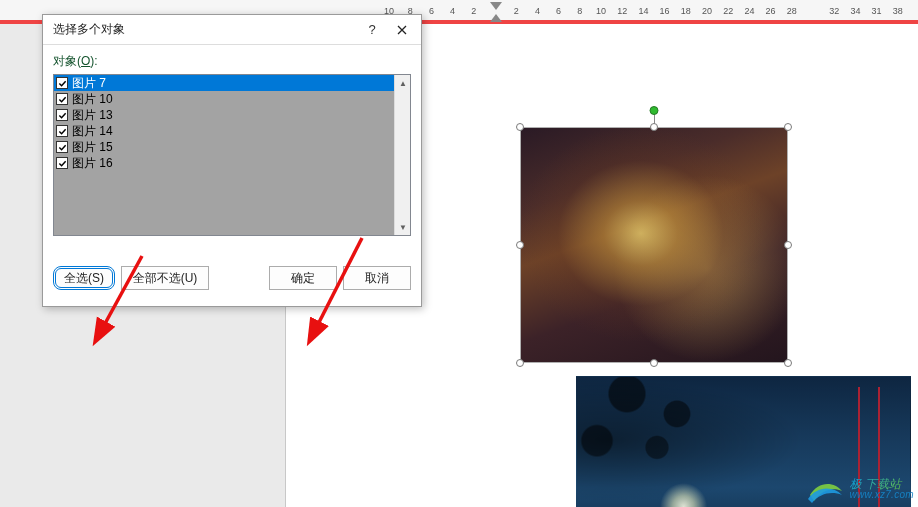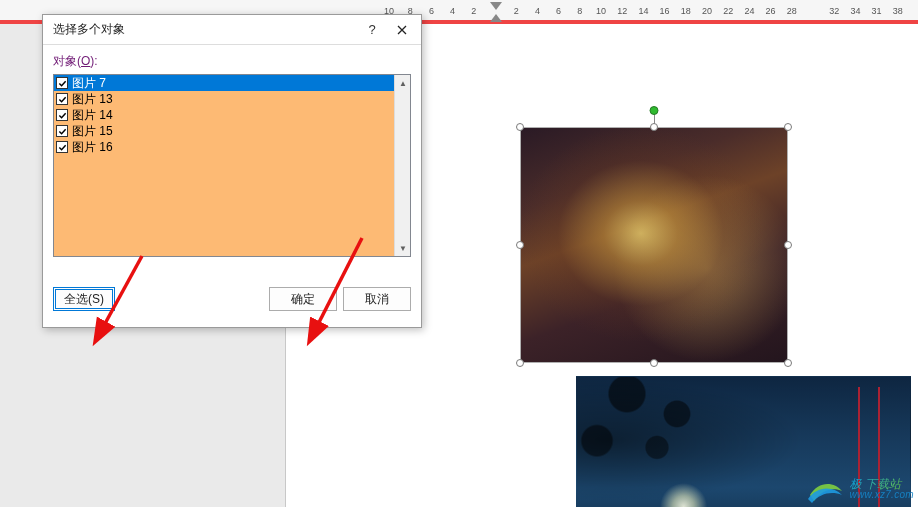--- a/index.html
+++ b/index.html
@@ -88,28 +88,28 @@
   }
   .dialog-title { flex: 1; }
   .dialog-ctrl {
     width: 30px; height: 26px;
     display: flex; align-items: center; justify-content: center;
     color: #333;
     cursor: pointer;
   }
   .dialog-ctrl svg { width: 10px; height: 10px; }
   .dialog-body { padding: 8px 10px 10px 10px; }
-  .dialog-label { margin-bottom: 4px; color: #701a75; }
+  .dialog-label { margin-bottom: 4px; color: #14532d; }
   .dialog-label u { text-decoration: underline; }
 
   .listbox {
     width: 100%;
-    height: 183px;
+    height: 162px;
     border: 1px solid #828790;
-    background: #fdba74;
+    background: #a3a3a3;
     position: relative;
     overflow: hidden;
   }
   .listbox-inner {
     position: absolute;
     top: 0; left: 0; right: 16px; bottom: 0;
   }
   .list-scrollbar {
     position: absolute;
     top: 0; right: 0; bottom: 0;
@@ -373,20 +373,28 @@
               </svg>
             </span>
             <span class="item-label">图片 7</span>
           </div>
           <div class="list-item">
             <span class="chk">
               <svg viewBox="0 0 10 10">
                 <path d="M1.5 5 L4 7.5 L8.5 2.5" stroke="#000" stroke-width="1.6" fill="none"></path>
               </svg>
             </span>
+            <span class="item-label">图片 10</span>
+          </div>
+          <div class="list-item">
+            <span class="chk">
+              <svg viewBox="0 0 10 10">
+                <path d="M1.5 5 L4 7.5 L8.5 2.5" stroke="#000" stroke-width="1.6" fill="none"></path>
+              </svg>
+            </span>
             <span class="item-label">图片 13</span>
           </div>
           <div class="list-item">
             <span class="chk">
               <svg viewBox="0 0 10 10">
                 <path d="M1.5 5 L4 7.5 L8.5 2.5" stroke="#000" stroke-width="1.6" fill="none"></path>
               </svg>
             </span>
             <span class="item-label">图片 14</span>
           </div>
@@ -408,21 +416,22 @@
           </div>
         </div>
       <div class="list-scrollbar">
         <div class="sb-btn">▲</div>
         <div style="position:absolute; bottom:0; left:0;">
           <div class="sb-btn">▼</div>
         </div>
       </div>
     </div>
     <div class="dialog-buttons">
-      <button class="btn focus" style="width:62px;">全选(S)</button>
+      <button class="btn focus" style="width:62px;border-radius:8px;">全选(S)</button>
+      <button class="btn" style="width:88px;">全部不选(U)</button>
       <span class="btn-spacer"></span>
       <button class="btn" style="width:68px;">确定</button>
       <button class="btn" style="width:68px;">取消</button>
     </div>
   </div>
 </div>
 
 <svg class="arrow" style="left:80px; top:250px; width:80px; height:110px;">
   <defs>
       <marker id="ah1" markerWidth="10" markerHeight="10" refX="6" refY="3" orient="auto">

